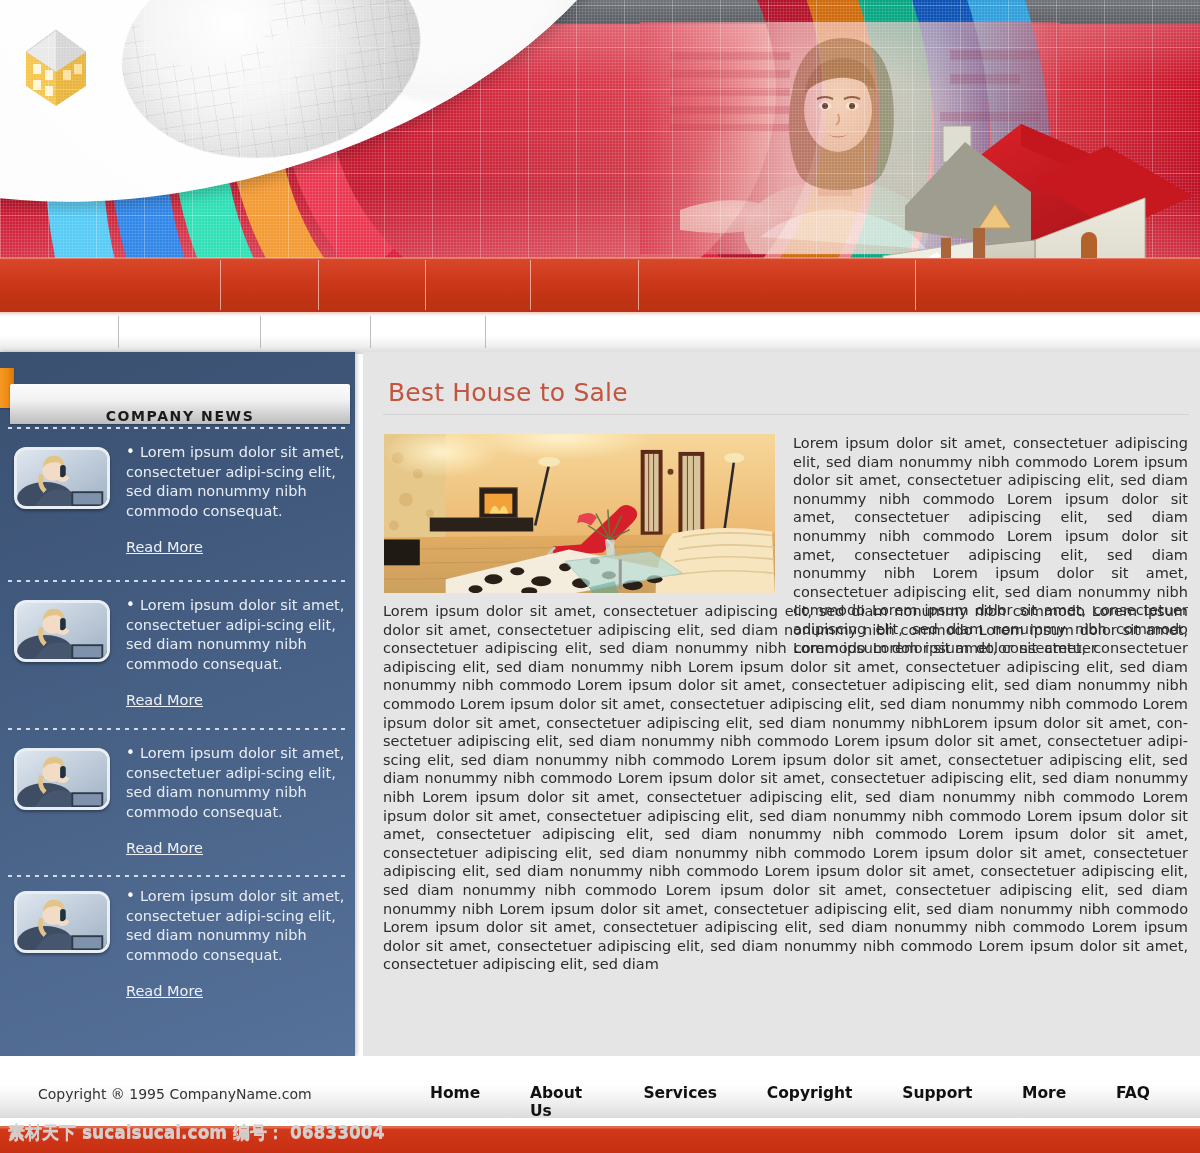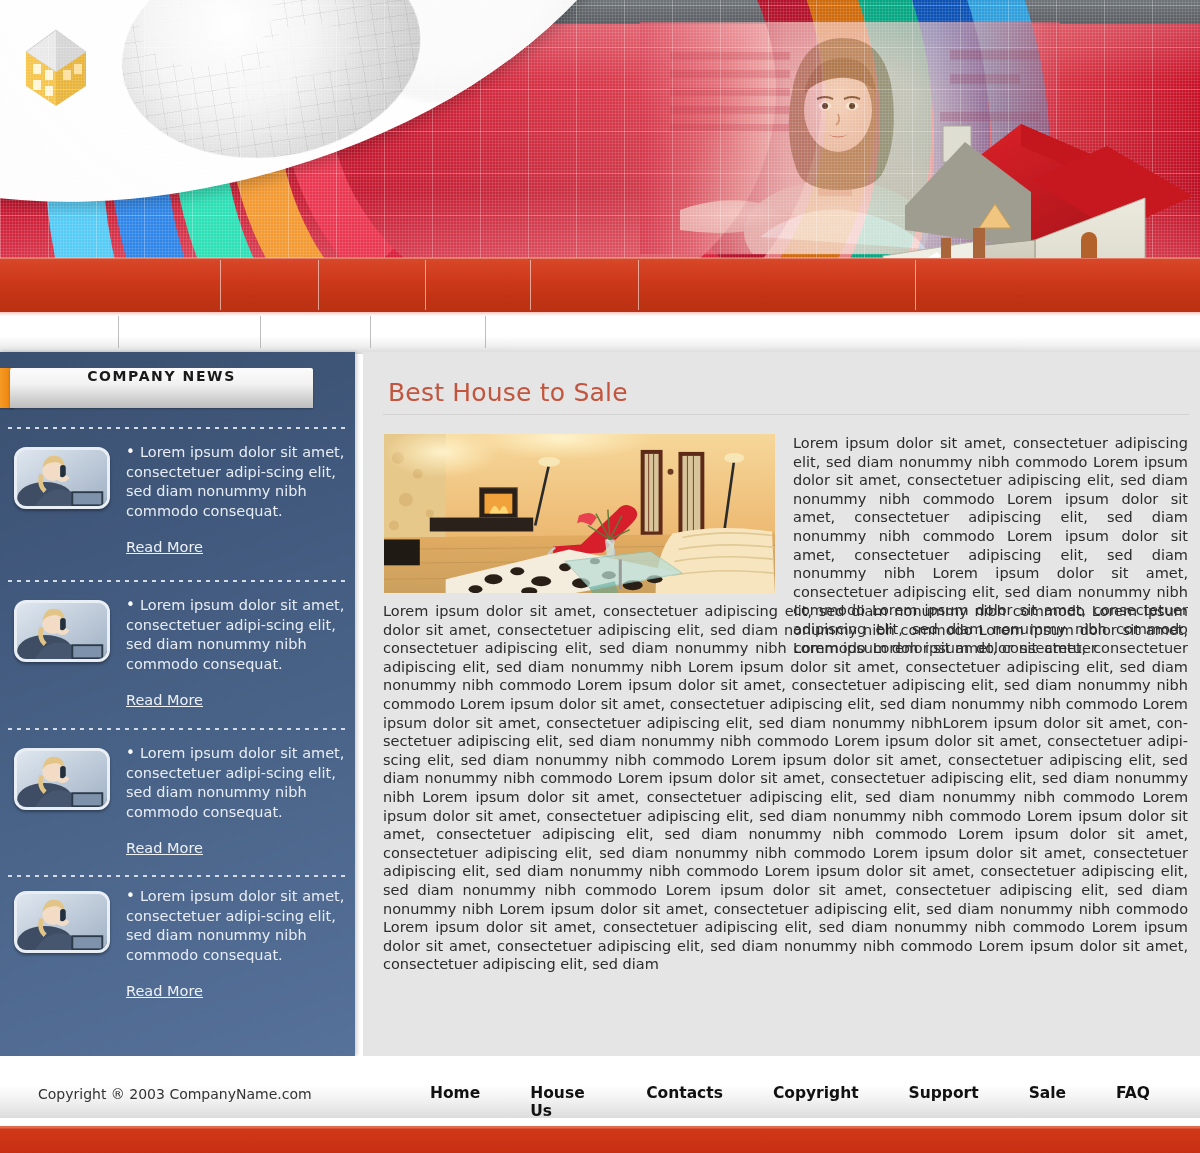--- a/index.html
+++ b/index.html
@@ -116,25 +116,25 @@
   .navbar .sep { position:absolute; top:0; width:1px; height:32px; background:#a8a8a8; opacity:.75; }
   .nav-cell { position:absolute; top:0; height:32px; }
 
   
   .sidebar {
     position:absolute; left:0; top:352px; width:355px; height:704px;
     background: linear-gradient(160deg,#3a5070 0%, #41597d 30%, #4a6489 60%, #56719a 100%);
     box-shadow: 2px 0 4px rgba(0,0,0,.20);
   }
   .news-header {
-    position:absolute; left:10px; top:16px; width:303px; height:40px;
+    position:absolute; left:10px; top:32px; width:340px; height:40px;
     background: linear-gradient(180deg,#fbfbfb 0%, #f2f2f2 40%, #d5d5d5 72%, #bdbdbd 100%);
     border-radius:2px 2px 0 0;
     box-shadow: 0 1px 2px rgba(0,0,0,.28);
-    display:flex; align-items:flex-start; justify-content:center;
+    display:flex; align-items:flex-end; justify-content:center;
   }
   .news-header span {
     font-family:"DejaVu Sans","Liberation Sans",sans-serif;
     font-size:14px; font-weight:bold; letter-spacing:1.6px; color:#1a1a1a;
   }
   .news-tab {
     position:absolute; left:0; top:16px; width:14px; height:40px;
     background: linear-gradient(90deg,#f59a26 0%, #ef8a13 55%, #d9760c 100%);
     box-shadow: 0 1px 2px rgba(0,0,0,.3);
   }
@@ -609,32 +609,33 @@
 
         <rect x="0" y="106" width="36" height="26" fill="#201a14"></rect>
       </svg>
     </div>
 
     <div class="right-col">Lorem ipsum dolor sit amet, consectetuer adipiscing elit, sed diam nonummy nibh commodo Lorem ipsum dolor sit amet, consectetuer adipiscing elit, sed diam nonummy nibh commodo Lorem ipsum dolor sit amet, consectetuer adipiscing elit, sed diam nonummy nibh commodo Lorem ipsum dolor sit amet, consectetuer adipiscing elit, sed diam nonummy nibh Lorem ipsum dolor sit amet, consectetuer adipiscing elit, sed diam nonummy nibh commodo Lorem ipsum dolor sit amet, consectetuer adipiscing elit, sed diam nonummy nibh commodo Lorem ipsum dolor sit amet, consectetuer</div>
     <div class="body-copy">Lorem ipsum dolor sit amet, consectetuer adipiscing elit, sed diam nonummy nibh commodo Lorem ipsum dolor sit amet, consectetuer adipiscing elit, sed diam nonummy nibh commodo Lorem ipsum dolor sit amet, consectetuer adipiscing elit, sed diam nonummy nibh commodo Lorem ipsum dolor sit amet, consectetuer adipiscing elit, sed diam nonummy nibh Lorem ipsum dolor sit amet, consectetuer adipiscing elit, sed diam nonummy nibh commodo Lorem ipsum dolor sit amet, consectetuer adipiscing elit, sed diam nonummy nibh commodo Lorem ipsum dolor sit amet, consectetuer adipiscing elit, sed diam nonummy nibh commodo Lorem ipsum dolor sit amet, consectetuer adipiscing elit, sed diam nonummy nibhLorem ipsum dolor sit amet, con-sectetuer adipiscing elit, sed diam nonummy nibh commodo Lorem ipsum dolor sit amet, consectetuer adipi-scing elit, sed diam nonummy nibh commodo Lorem ipsum dolor sit amet, consectetuer adipiscing elit, sed diam nonummy nibh commodo Lorem ipsum dolor sit amet, consectetuer adipiscing elit, sed diam nonummy nibh Lorem ipsum dolor sit amet, consectetuer adipiscing elit, sed diam nonummy nibh commodo Lorem ipsum dolor sit amet, consectetuer adipiscing elit, sed diam nonummy nibh commodo Lorem ipsum dolor sit amet, consectetuer adipiscing elit, sed diam nonummy nibh commodo Lorem ipsum dolor sit amet, consectetuer adipiscing elit, sed diam nonummy nibh commodo Lorem ipsum dolor sit amet, consectetuer adipiscing elit, sed diam nonummy nibh commodo Lorem ipsum dolor sit amet, consectetuer adipiscing elit, sed diam nonummy nibh commodo Lorem ipsum dolor sit amet, consectetuer adipiscing elit, sed diam nonummy nibh Lorem ipsum dolor sit amet, consectetuer adipiscing elit, sed diam nonummy nibh commodo Lorem ipsum dolor sit amet, consectetuer adipiscing elit, sed diam nonummy nibh commodo Lorem ipsum dolor sit amet, consectetuer adipiscing elit, sed diam nonummy nibh commodo Lorem ipsum dolor sit amet, consectetuer adipiscing elit, sed diam</div>
   </div>
 
   <div class="footer"></div>
-  <div class="copyright">Copyright ® 2003 CompanyName.com</div>
+  <div class="copyright">Copyright ® 1995 CompanyName.com</div>
 
   <div class="footnav">
     <a>Home</a>
       <span class="gap"></span>
-    <a>House Us</a>
+    <a>About Us</a>
       <span class="gap"></span>
-    <a>Contacts</a>
+    <a>Services</a>
       <span class="gap"></span>
     <a>Copyright</a>
       <span class="gap"></span>
     <a>Support</a>
       <span class="gap"></span>
-    <a>Sale</a>
+    <a>More</a>
       <span class="gap"></span>
     <a>FAQ</a>
   </div>
 
   <div class="redline"></div>
+  <div class="watermark">素材天下 sucaisucai.com 编号： 06833004</div>
 </div>
 
 </body></html>

